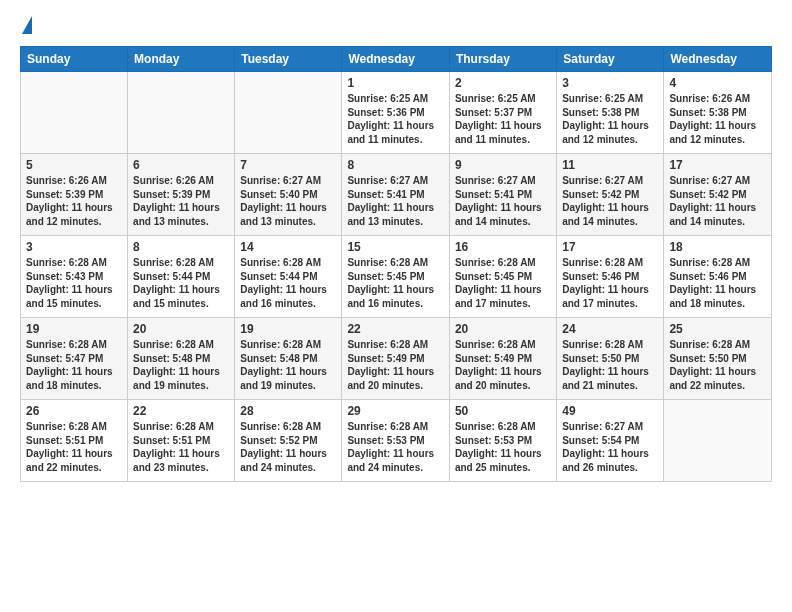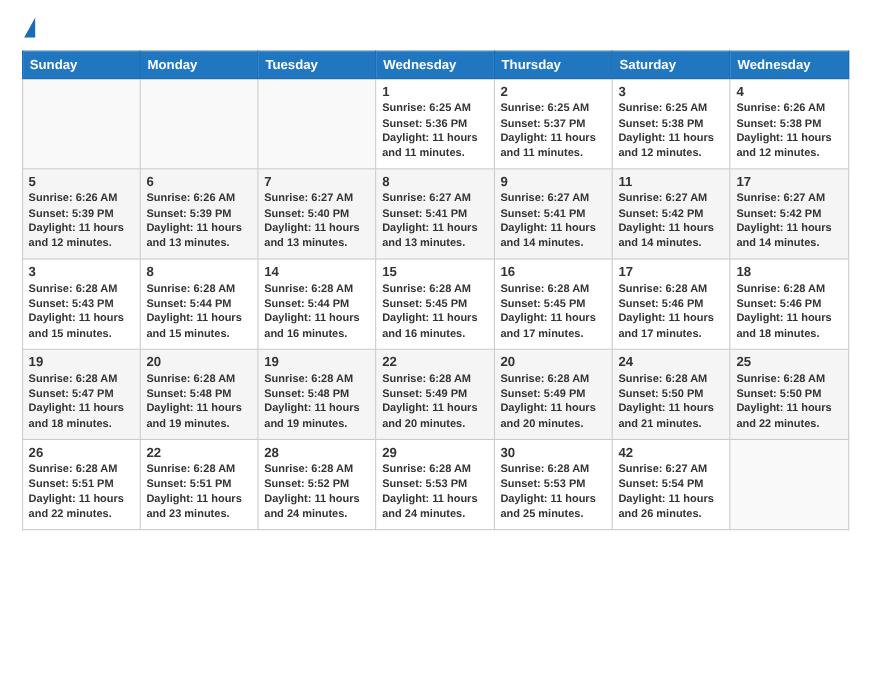--- a/index.html
+++ b/index.html
@@ -250,24 +250,24 @@
           </td>
           <td>
             <div class="day-num">28</div>
             <div class="day-detail">Sunrise: 6:28 AM<br>Sunset: 5:52 PM<br>Daylight: 11 hours and 24 minutes.</div>
           </td>
           <td>
             <div class="day-num">29</div>
             <div class="day-detail">Sunrise: 6:28 AM<br>Sunset: 5:53 PM<br>Daylight: 11 hours and 24 minutes.</div>
           </td>
           <td>
-            <div class="day-num">30</div>
+            <div class="day-num">50</div>
             <div class="day-detail">Sunrise: 6:28 AM<br>Sunset: 5:53 PM<br>Daylight: 11 hours and 25 minutes.</div>
           </td>
           <td>
-            <div class="day-num">42</div>
+            <div class="day-num">49</div>
             <div class="day-detail">Sunrise: 6:27 AM<br>Sunset: 5:54 PM<br>Daylight: 11 hours and 26 minutes.</div>
           </td>
           <td class="empty-cell"></td>
         </tr>
       </tbody>
   </table>
 </div>
 
 </body></html>

